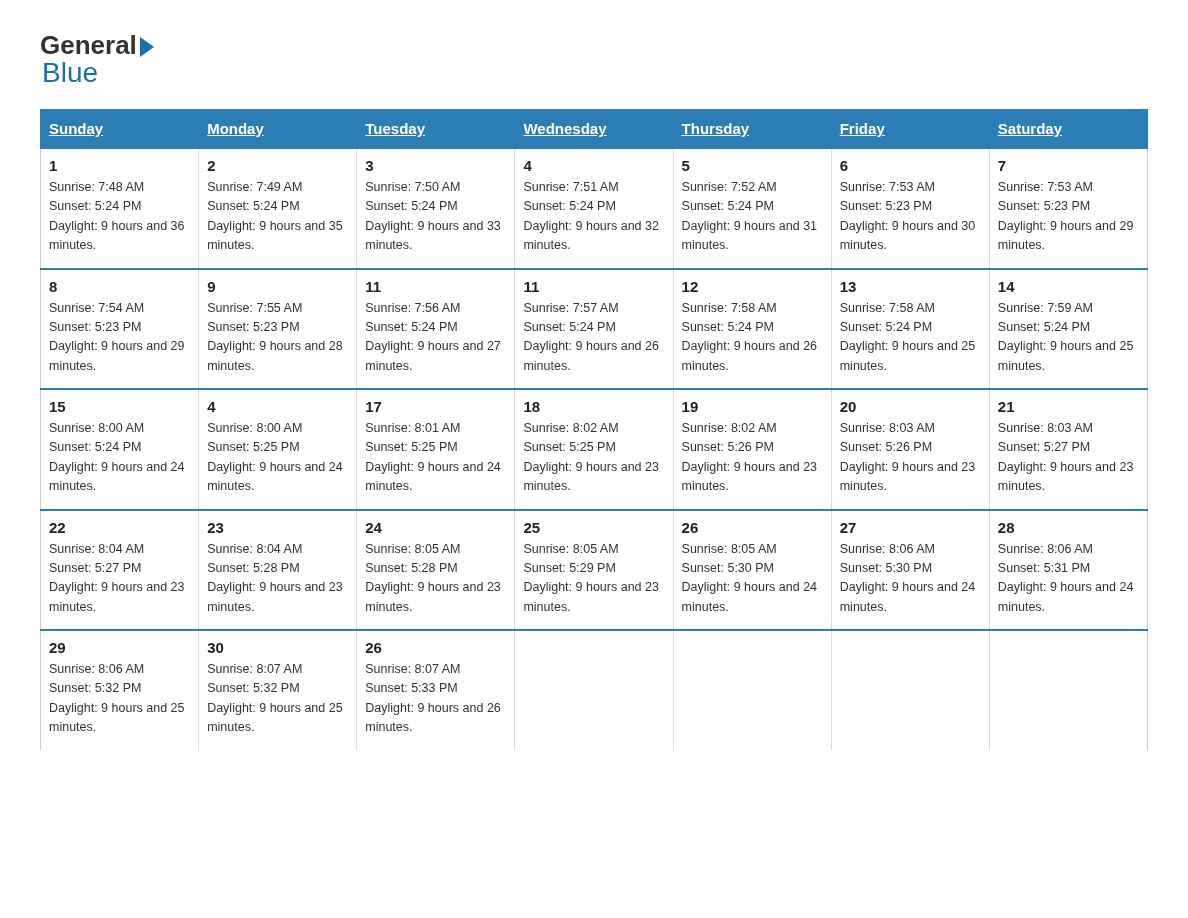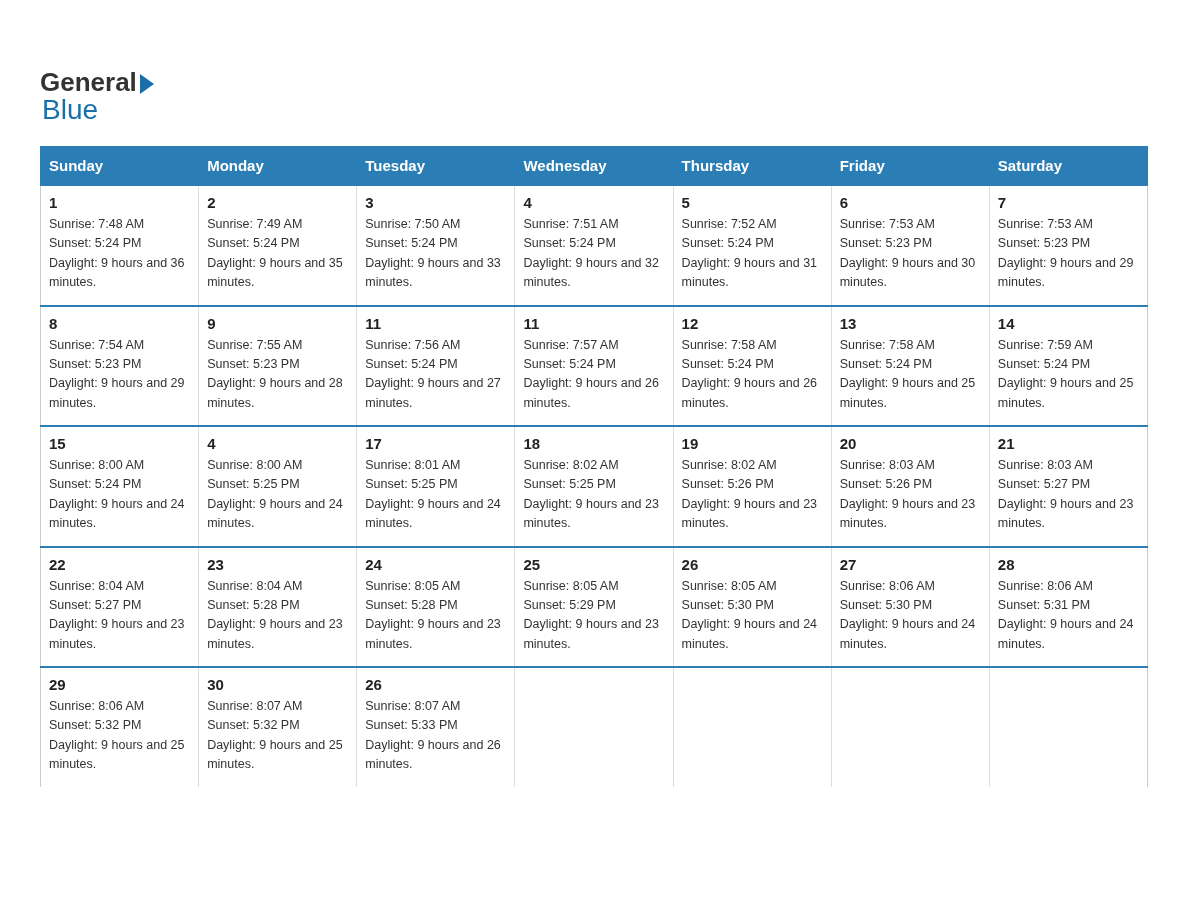--- a/index.html
+++ b/index.html
@@ -8,21 +8,20 @@
       background: #fff;
       padding: 30px 40px;
       width: 1188px;
       min-height: 918px;
     }
     .header-row {
       display: flex;
       justify-content: space-between;
       align-items: flex-start;
       margin-bottom: 20px;
-      margin-top: 37px;
     }
     .logo {
       display: flex;
       flex-direction: column;
       align-items: flex-start;
     }
     .logo-top {
       display: flex;
       align-items: center;
     }
@@ -67,20 +66,21 @@
       table-layout: fixed;
     }
     .calendar-table thead tr th {
       background-color: #2a7db5;
       color: #fff;
       font-size: 15px;
       font-weight: bold;
       padding: 10px 8px;
       text-align: left;
       border: 1px solid #2a7db5;
+      text-decoration: underline;
     }
     .calendar-table tbody tr td {
       vertical-align: top;
       padding: 8px 8px 12px 8px;
       border-top: 2px solid #2a7db5;
       border-left: 1px solid #ddd;
       border-right: 1px solid #ddd;
       font-size: 13px;
       color: #333;
       height: 110px;

